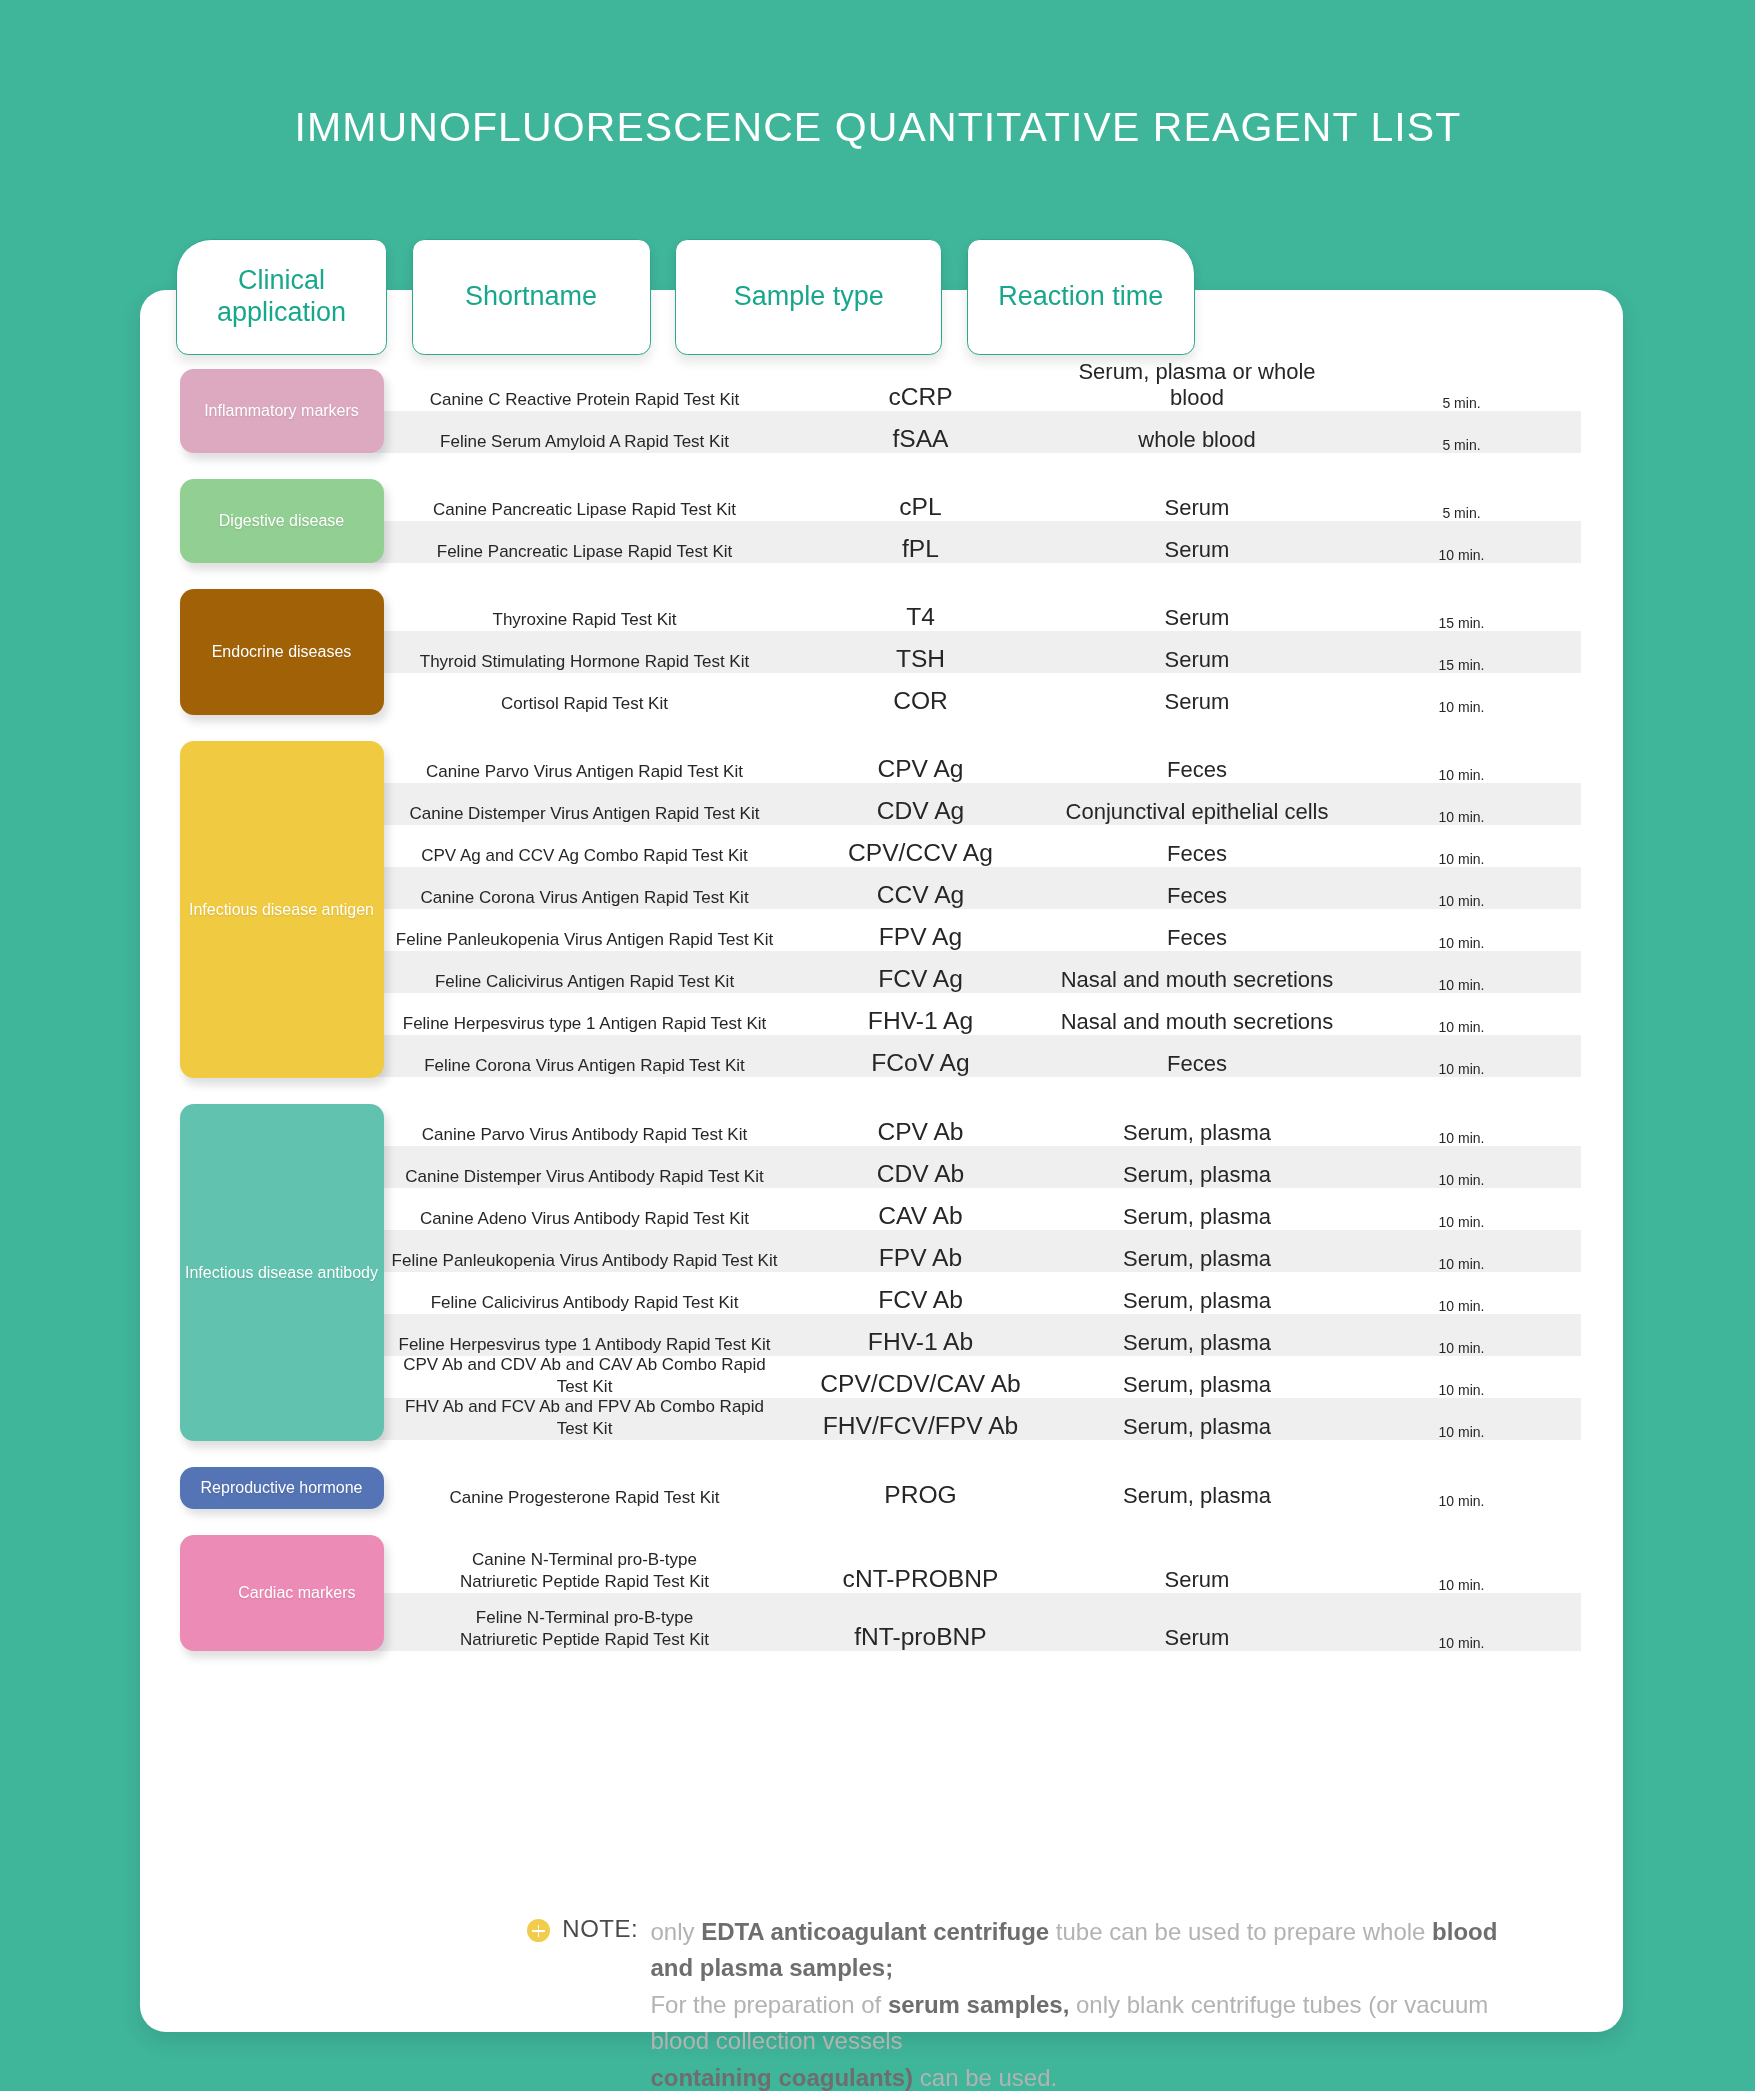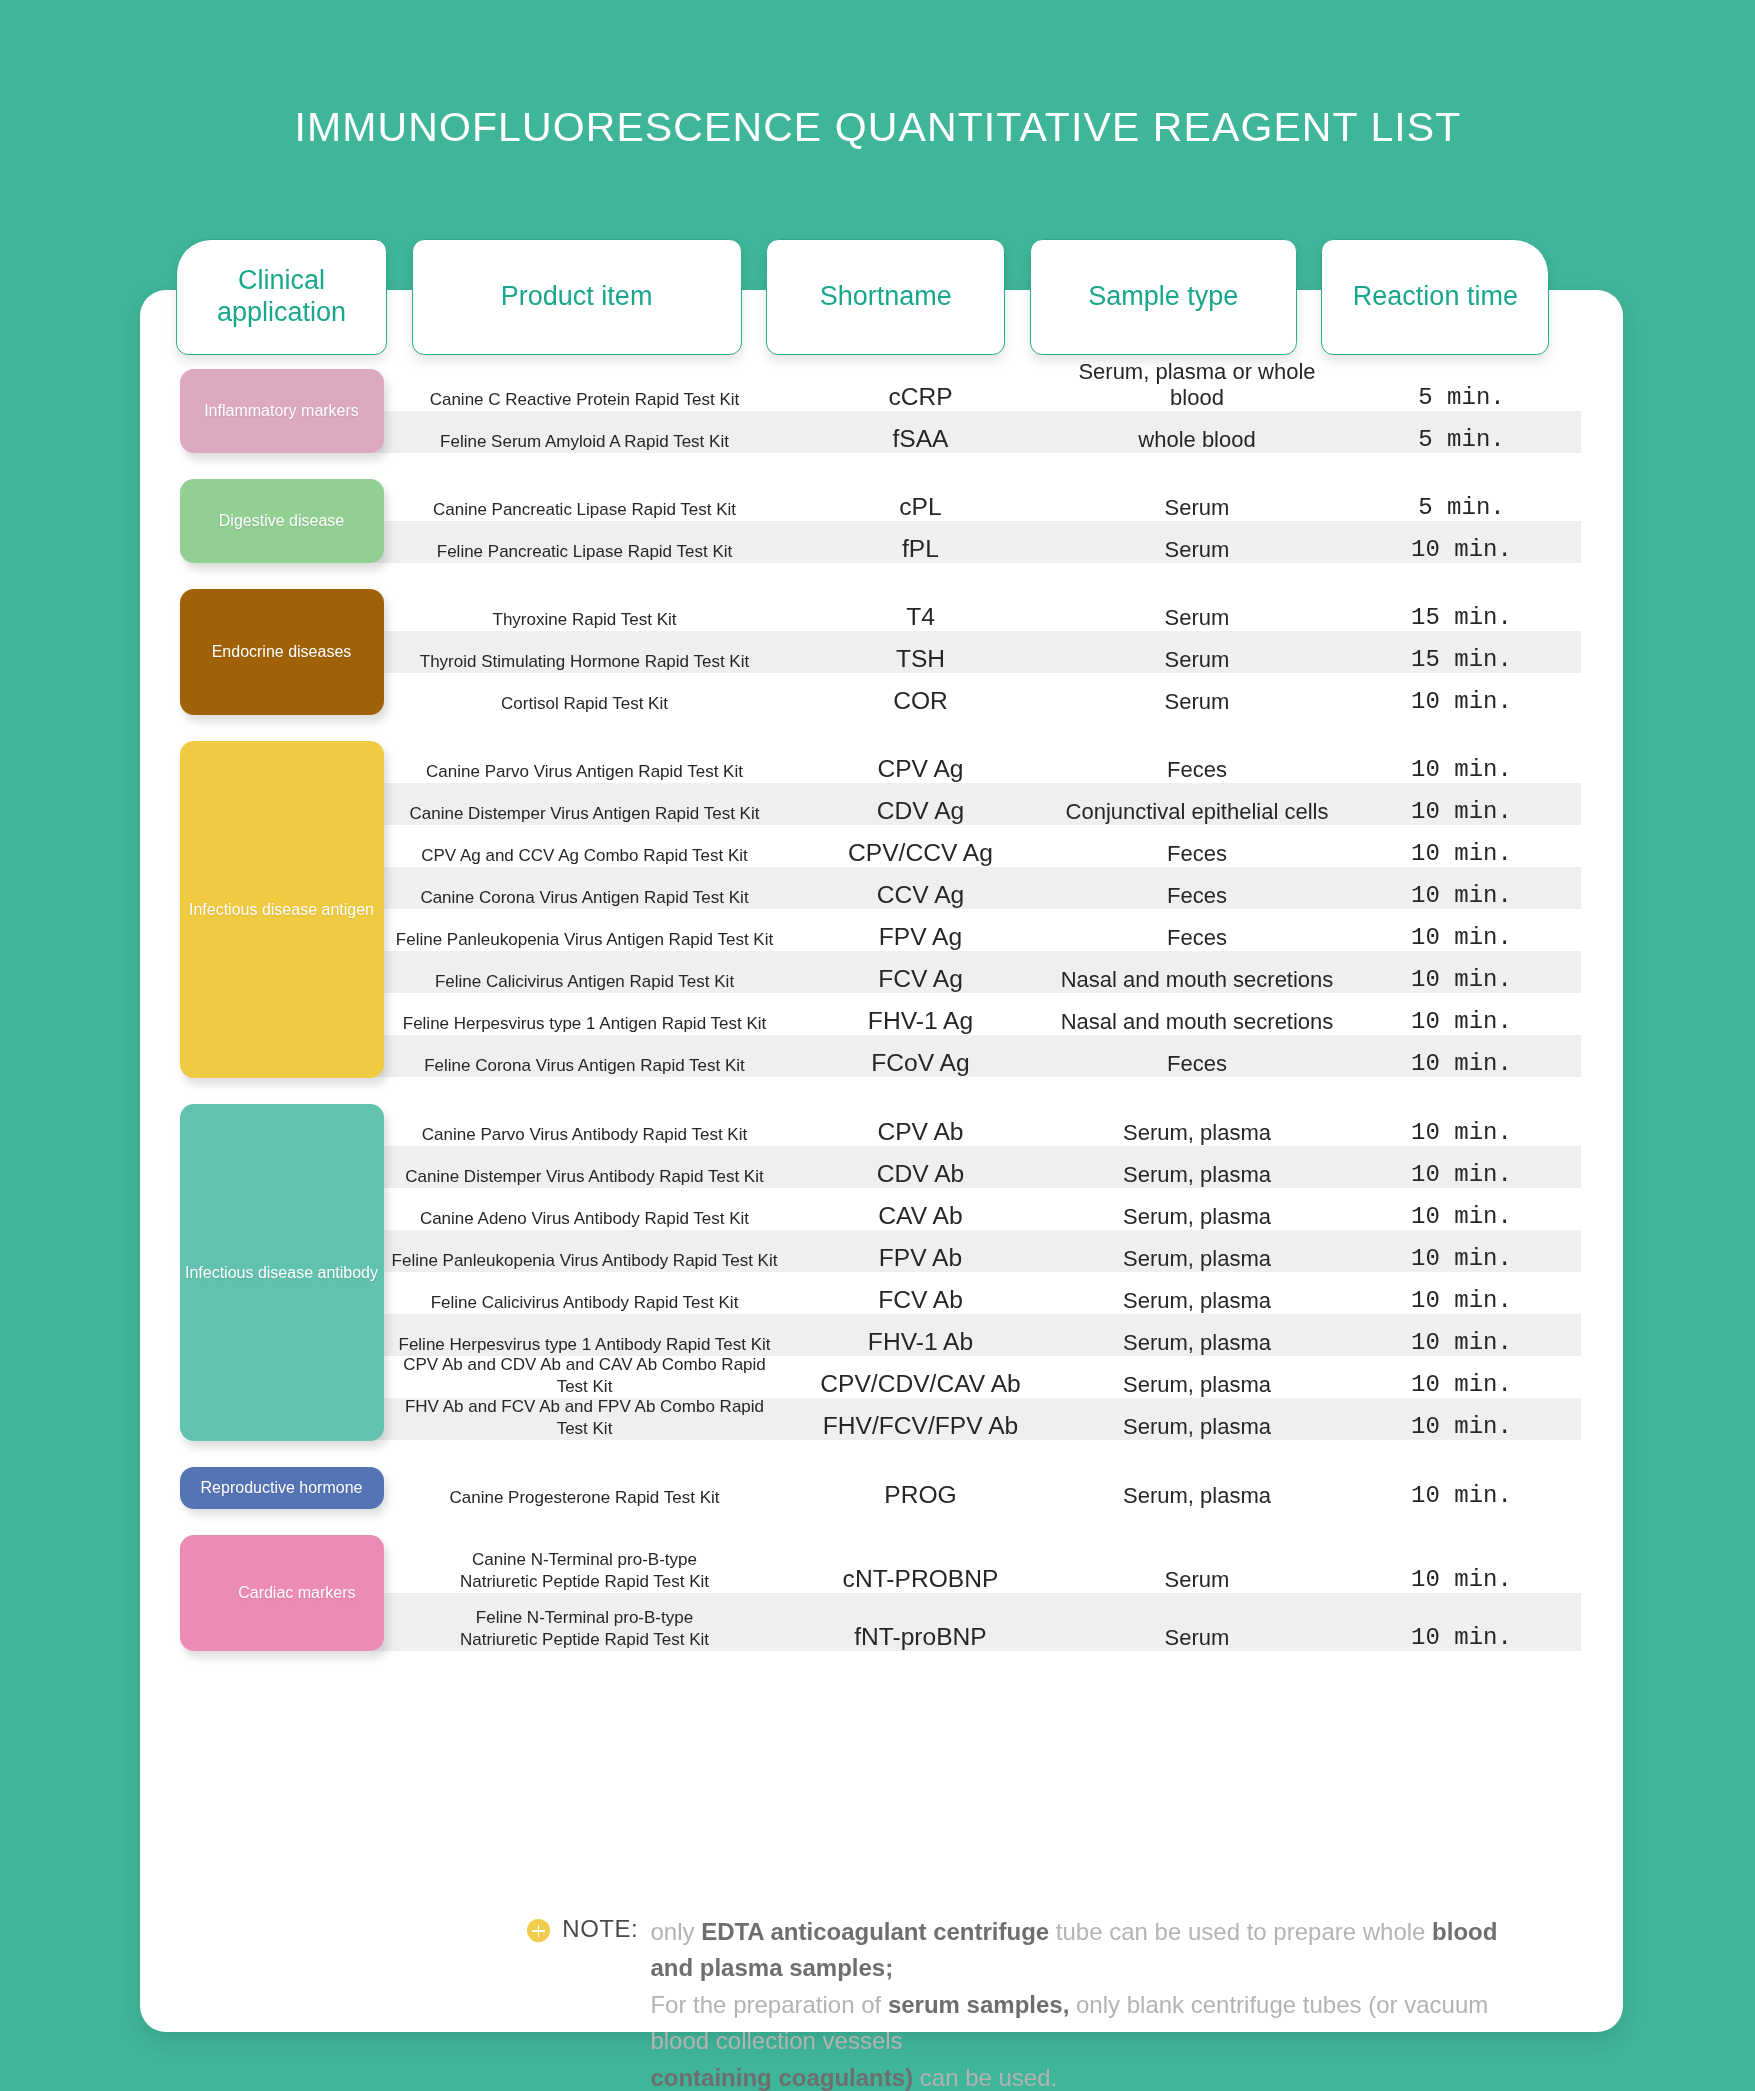--- a/index.html
+++ b/index.html
@@ -102,21 +102,21 @@
     content: "";
     position: absolute;
     left: -47px; top: 0; bottom: 0; width: 47px;
     background: #efefef;
   }
 
   .cell { text-align: center; color: #262626; }
   .cell.product { width: 409px; font-size: 17px; line-height: 1.3; padding: 0 8.8px; }
   .cell.shortname { width: 263px; font-size: 24.6px; }
   .cell.sample { width: 290px; font-size: 22px; }
-  .cell.time { width: 239px; font-size: 24px; font-family: Liberation Mono, monospace; }
+  .cell.time { width: 239px; font-size: 14px; }
 
   
   .note {
     position: absolute;
     left: 527px; top: 1914px;
     width: 983px;
     display: flex;
     align-items: flex-start;
     gap: 12.3px;
     z-index: 5;
@@ -146,23 +146,20 @@
 <div class="page">
 
   <div class="title">IMMUNOFLUORESCENCE QUANTITATIVE REAGENT LIST</div>
 
   <div class="card"></div>
 
   <div class="headrow" id="headrow">
       <div class="hcell c0">
         <span>Clinical application</span>
       </div>
-      <div class="hcell c1">
-        <span>Product item</span>
-      </div>
       <div class="hcell c2">
         <span>Shortname</span>
       </div>
       <div class="hcell c3">
         <span>Sample type</span>
       </div>
       <div class="hcell c4">
         <span>Reaction time</span>
       </div>
     </div>

